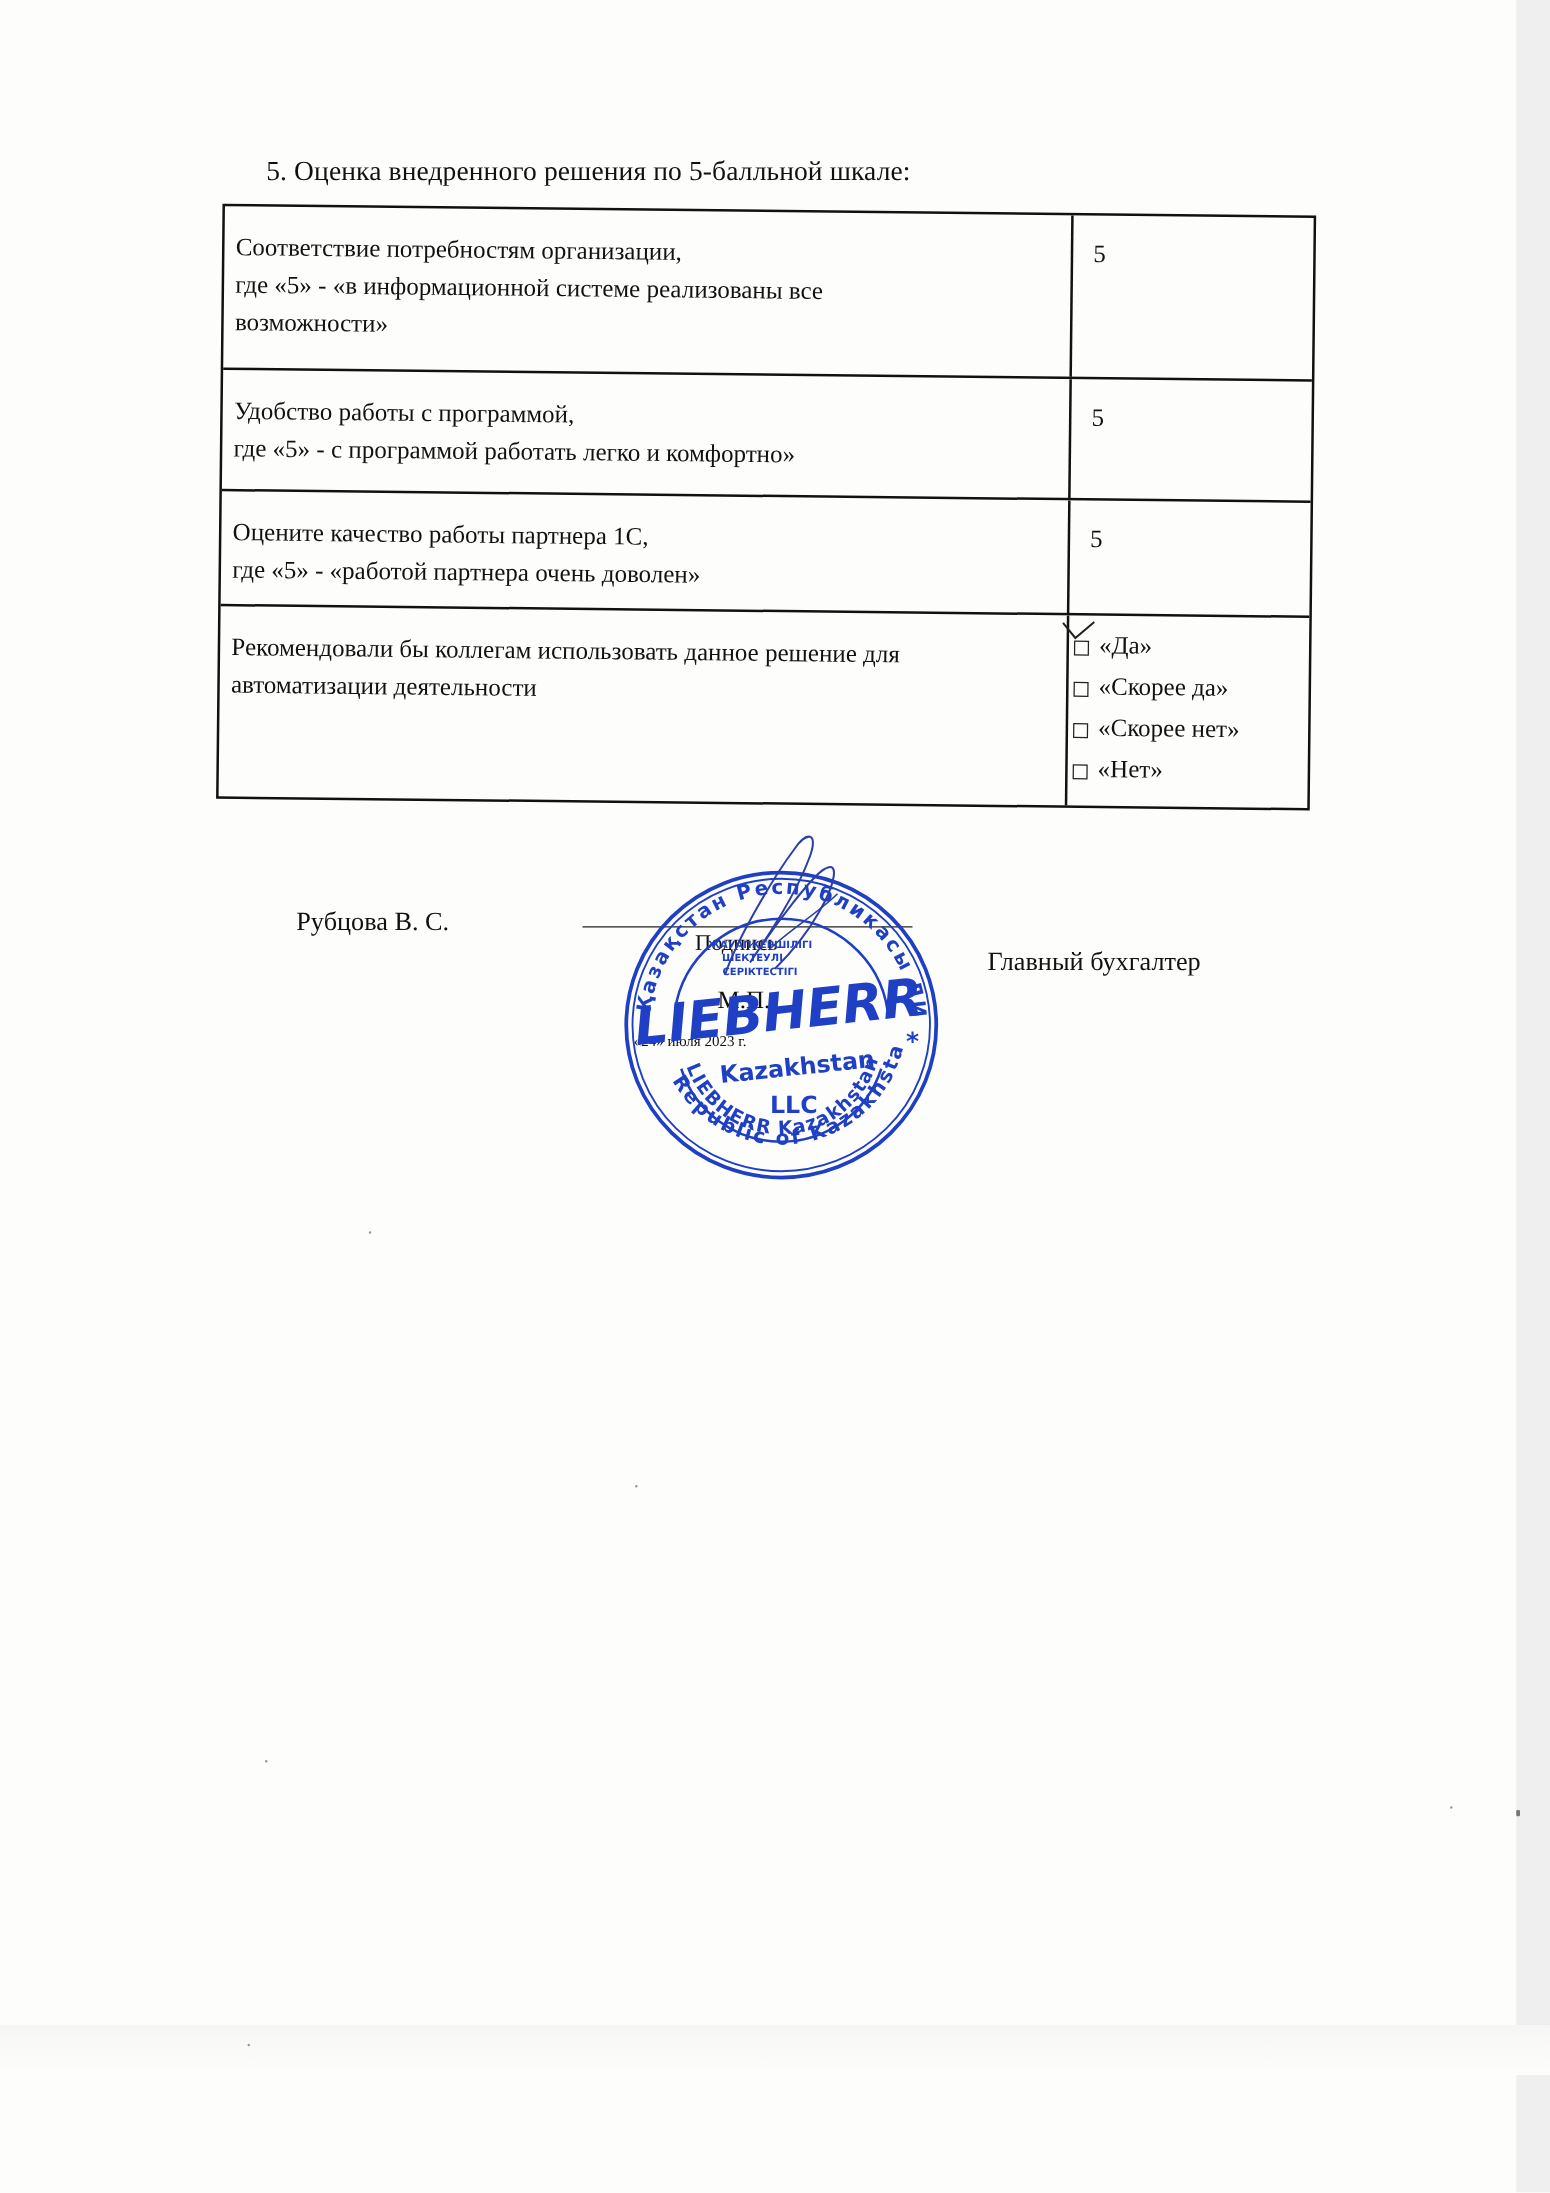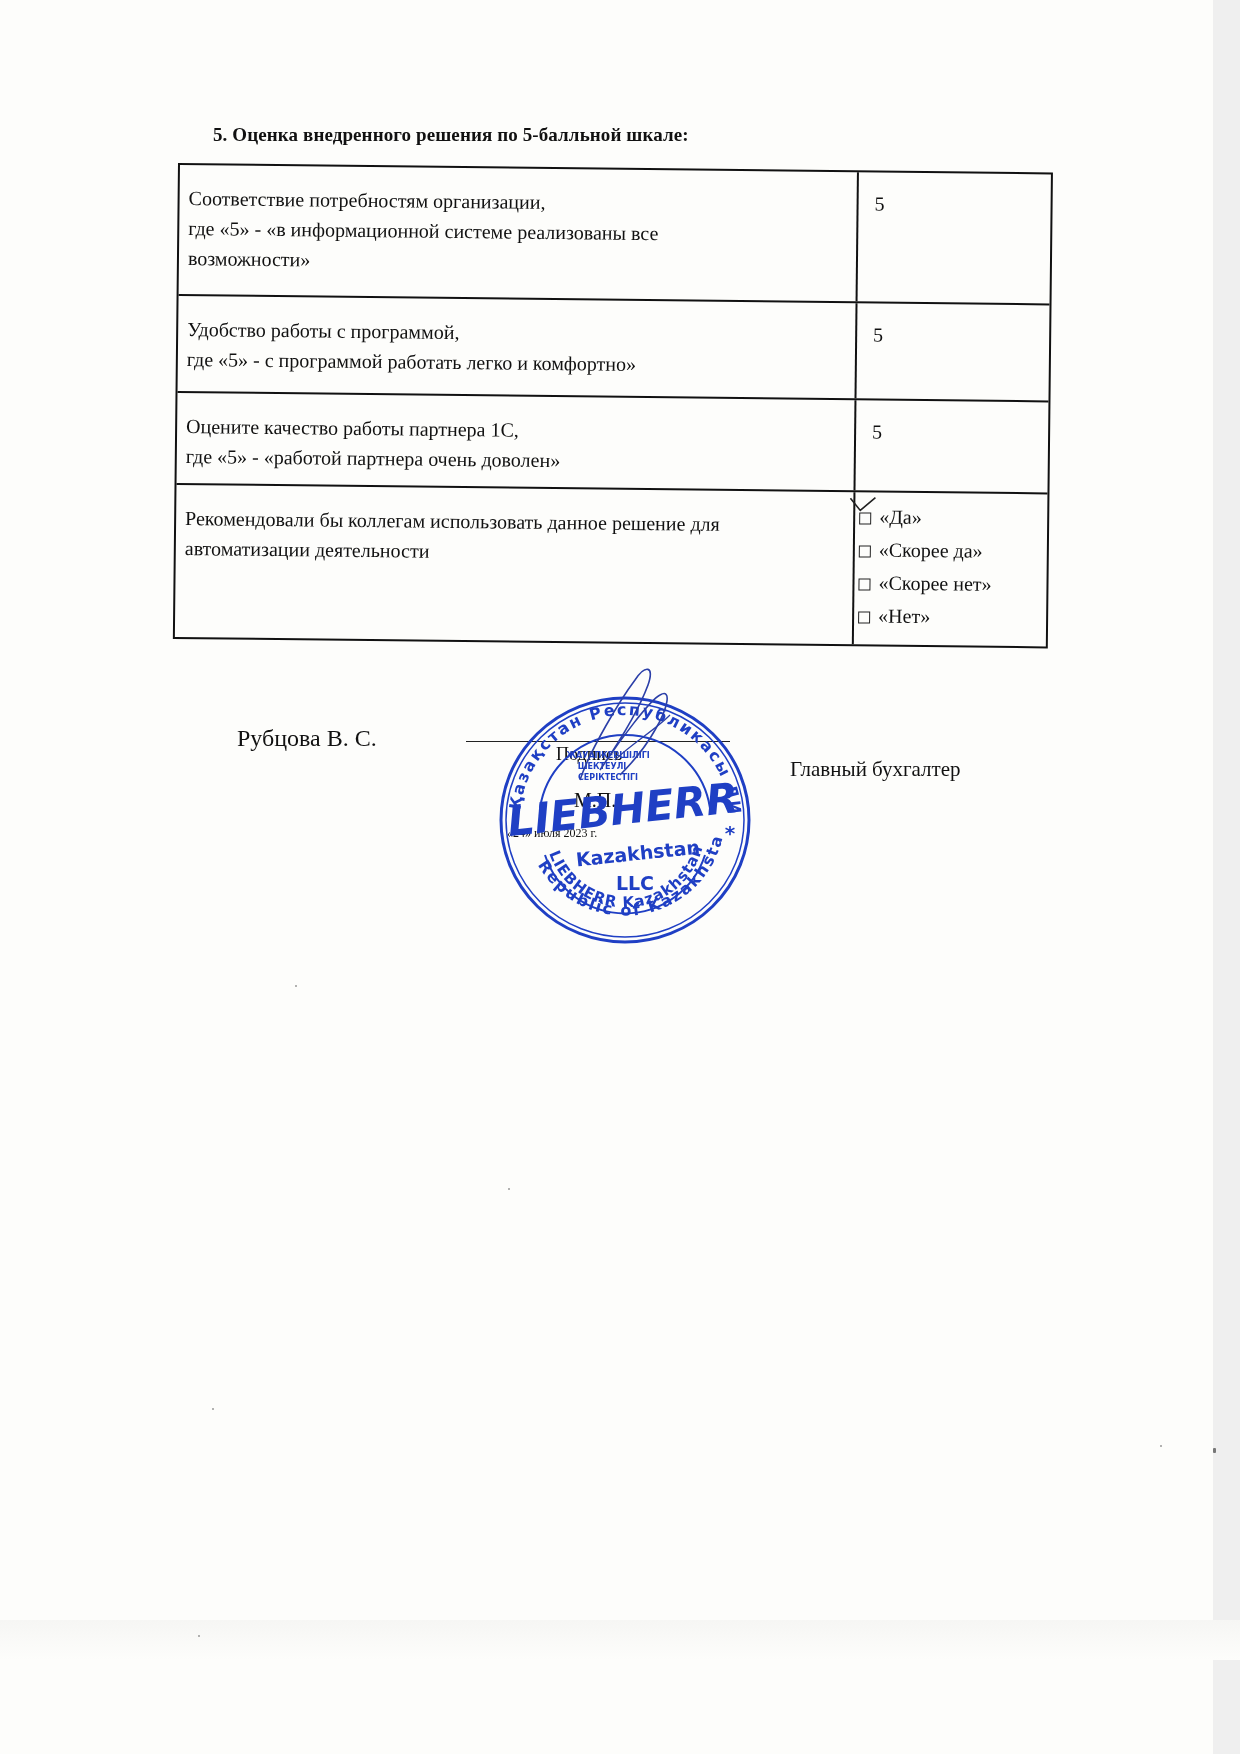--- a/index.html
+++ b/index.html
@@ -12,21 +12,21 @@
   .edge-strip {
     position: absolute; left: 1213px; top: 0; width: 27px; height: 1754px;
     background: #efefef;
   }
   .scan-band {
     position: absolute; left: 0; top: 1620px; width: 1240px; height: 40px;
     background: linear-gradient(#f6f6f4, #fdfdfb);
   }
   .title {
     position: absolute; left: 213px; top: 124px;
-    font-size: 19px; font-weight: bold; letter-spacing: 0.1px;
+    font-size: 22px; font-weight: normal; letter-spacing: 0.1px;
   }
   .table {
     position: absolute; left: 178px; top: 163px; width: 875px;
     border: 2px solid #111; box-sizing: border-box;
     transform: rotate(0.62deg); transform-origin: 0 0;
   }
   .row { display: flex; border-top: 2px solid #111; box-sizing: border-box; }
   .row:first-child { border-top: none; }
   .row.r1 { height: 129px; }
   .row.r2 { height: 97px; }
@@ -41,21 +41,21 @@
   }
   .r4 .cell-a { padding: 8px 0 0 4px; line-height: 33px; }
   .opt { display: flex; align-items: center; white-space: nowrap; }
   .box {
     display: inline-block; width: 10px; height: 10px; border: 1.3px solid #222;
     margin-right: 8px; position: relative; top: 1px;
   }
   .check-mark {
     position: absolute; left: -10px; top: -5px; width: 34px; height: 20px;
   }
-  .sig-name { position: absolute; left: 237px; top: 725px; font-size: 24px; }
+  .sig-name { position: absolute; left: 237px; top: 725px; font-size: 21px; }
   .sig-role { position: absolute; left: 790px; top: 725px; font-size: 21px; margin-top: 32px; }
   .sig-line {
     position: absolute; left: 466px; top: 741px; width: 264px; height: 0;
     border-top: 1.5px solid #222;
   }
   .sig-caption { position: absolute; left: 556px; top: 744px; font-size: 18px; }
   .mp { position: absolute; left: 574px; top: 789px; font-size: 20px; font-family: Liberation Serif, serif; }
   .date { position: absolute; left: 507px; top: 826px; font-size: 12px; }
   .stamp { position: absolute; left: 490px; top: 690px; width: 270px; height: 260px; }
   .signature { position: absolute; left: 560px; top: 660px; width: 160px; height: 140px; }

